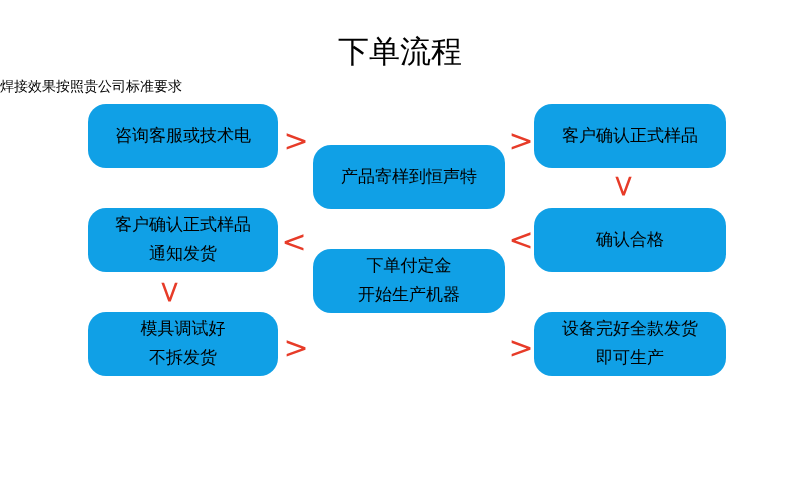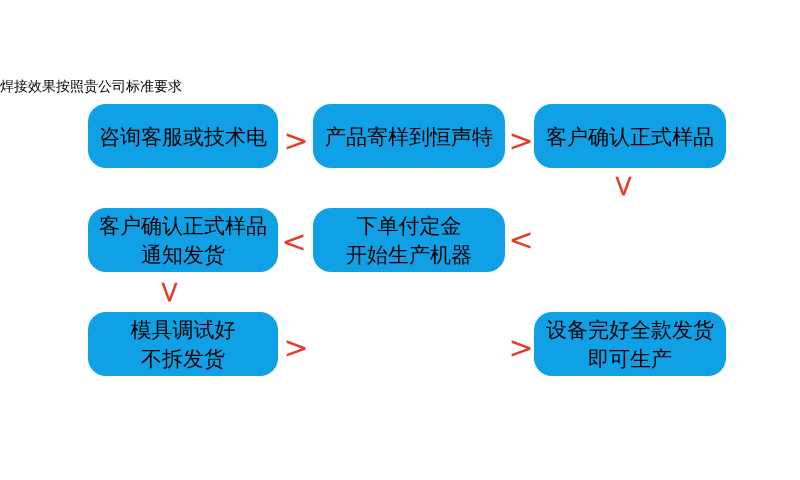--- a/index.html
+++ b/index.html
@@ -36,27 +36,28 @@
     background:var(--box-fill);
     border-radius:18px;
     display:flex;
     flex-direction:column;
     align-items:center;
     justify-content:center;
     color:var(--ink);
   }
   .box .ln{
     display:block;
-    font-size:21px;
+    font-size:17px;
     line-height:29px;
     text-align:center;
     white-space:nowrap;
+    font-family:Liberation Mono, monospace;
   }
   .c1{left:88px;width:190px;}
-  .c2{left:313px;width:192px;}
+  .c2{left:313px;width:192px;margin-top:41px;}
   .c3{left:534px;width:192px;}
   .r1{top:104px;}
   .r2{top:208px;}
   .r3{top:312px;}
   .arrow{
     position:absolute;
     width:26px;height:32px;
     font-size:30px;line-height:32px;
     text-align:center;
     color:var(--arrow-red);
@@ -71,20 +72,21 @@
   .a5{left:281px;top:226px;}
   .a6{left:157px;top:276px;}
   .a7{left:283px;top:332px;}
   .a8{left:508px;top:332px;}
 </style>
 </head>
 <body>
 
 <div class="stage">
 
+  <div class="title">下单流程</div>
   <div class="subtitle">焊接效果按照贵公司标准要求</div>
 
   <div class="box c1 r1">
     <span class="ln">咨询客服或技术电</span>
     <span class="ln"></span>
   </div>
   <div class="box c2 r1">
     <span class="ln">产品寄样到恒声特</span>
     <span class="ln"></span>
   </div>
@@ -94,20 +96,24 @@
   </div>
 
   <div class="box c1 r2">
     <span class="ln">客户确认正式样品</span>
     <span class="ln">通知发货</span>
   </div>
   <div class="box c2 r2">
     <span class="ln">下单付定金</span>
     <span class="ln">开始生产机器</span>
   </div>
+  <div class="box c3 r2">
+    <span class="ln">确认合格</span>
+    <span class="ln"></span>
+  </div>
 
   <div class="box c1 r3">
     <span class="ln">模具调试好</span>
     <span class="ln">不拆发货</span>
   </div>
   <div class="box c3 r3">
     <span class="ln">设备完好全款发货</span>
     <span class="ln">即可生产</span>
   </div>
 

